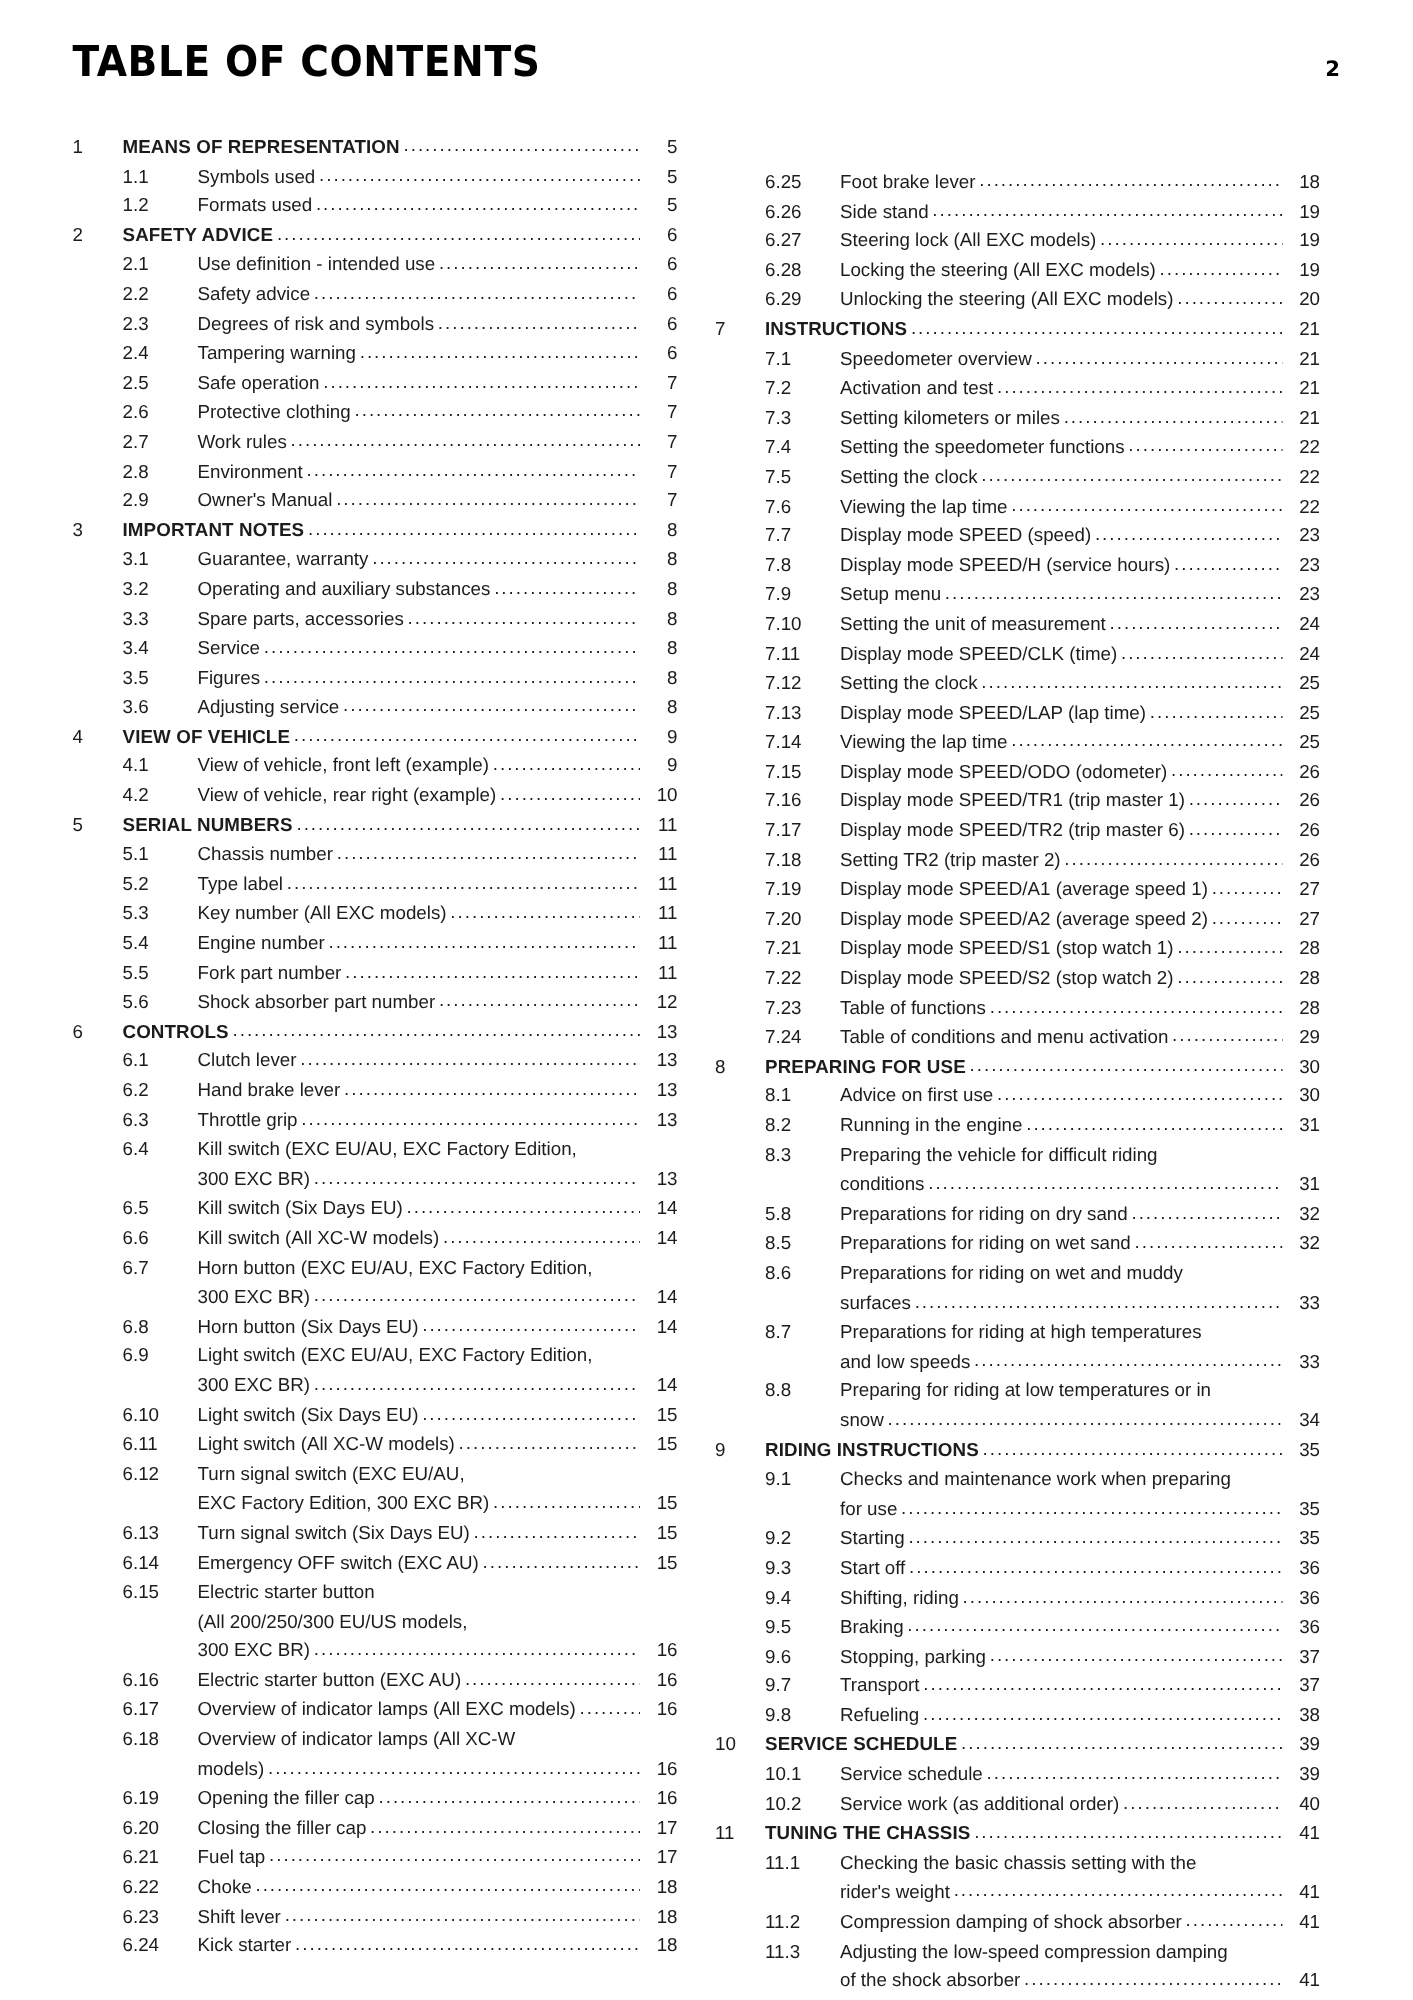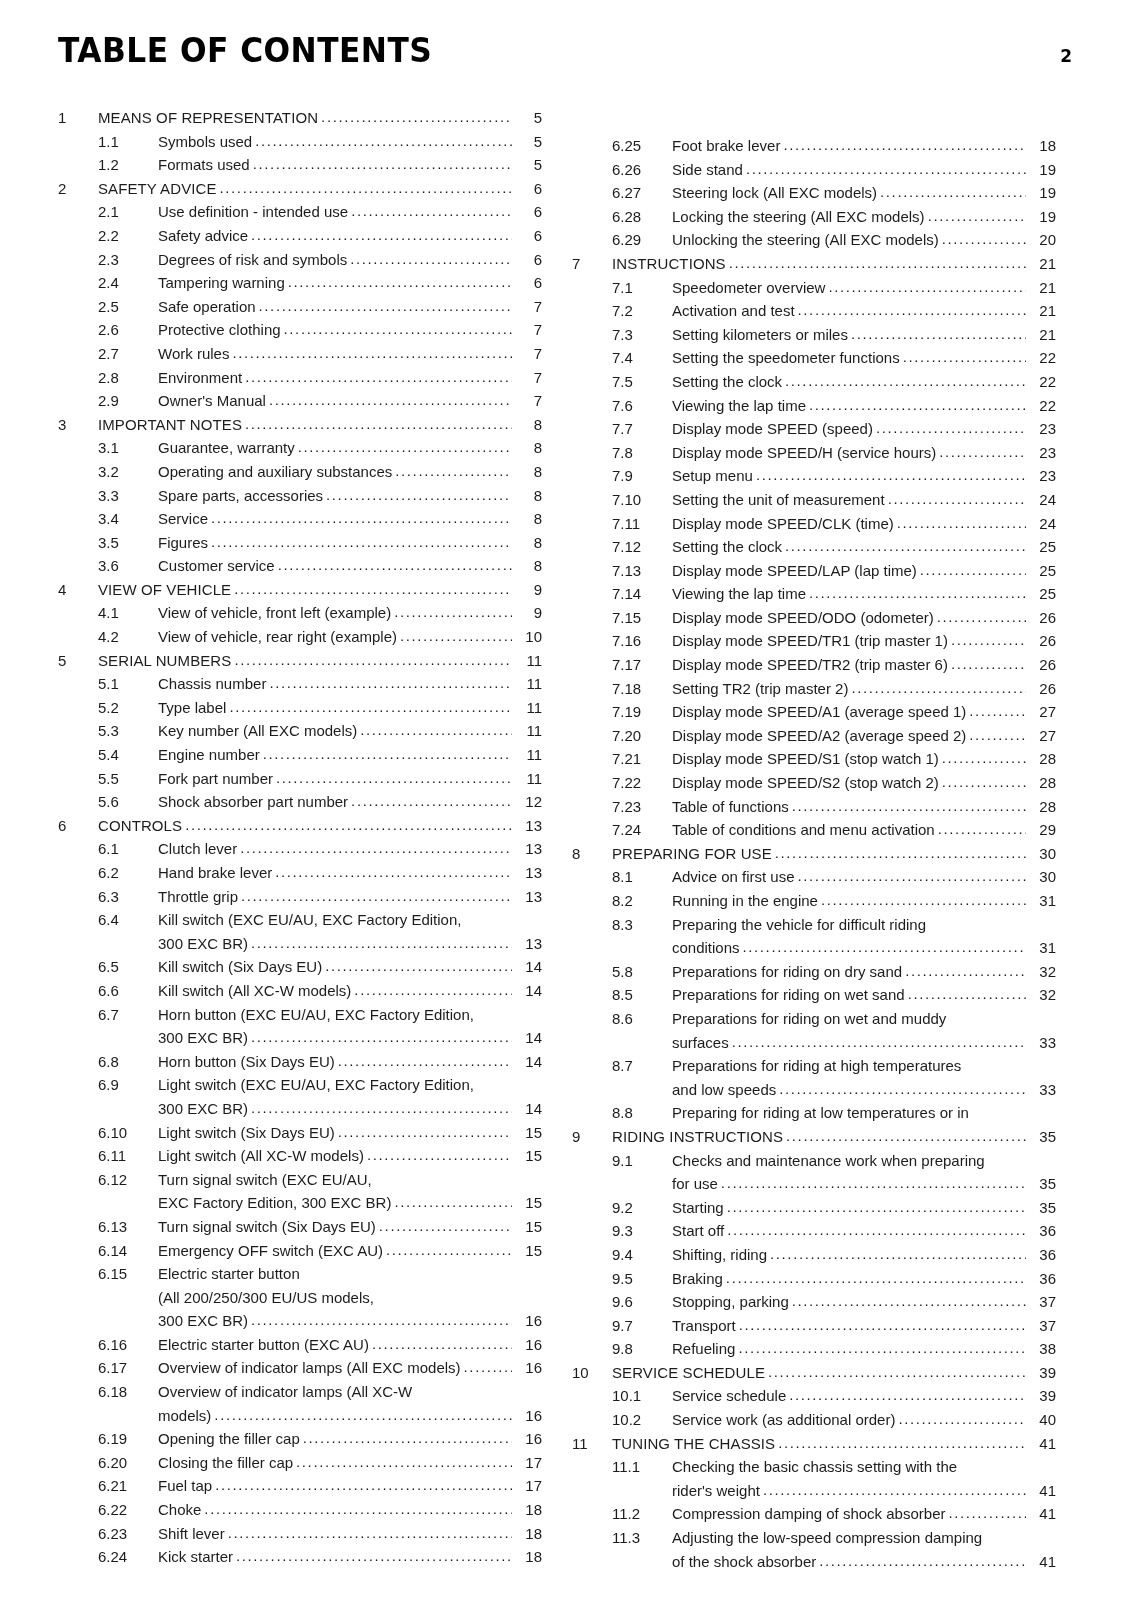--- a/index.html
+++ b/index.html
@@ -113,21 +113,21 @@
     position: absolute;
     bottom: 1px;
     left: 0;
     white-space: nowrap;
   }
   .pg {
     flex: 0 0 28px;
     text-align: right;
     white-space: nowrap;
   }
-  .level-1 .toc-text { letter-spacing: 0.1px; }
+  .level-1 .toc-text { letter-spacing: 0.1px; font-weight: bold; }
   .nodots .dots::before { content: ""; }
 </style>
 </head>
 <body>
 
 <div class="page">
 
   <div class="header">
     <div class="page-title">TABLE OF CONTENTS</div>
     <div class="page-number">2</div>
@@ -322,21 +322,21 @@
               <span class="toc-text">Figures</span>
               <span class="dots"></span>
               <span class="pg">8</span>
             </div>
           </div>
         </div>
         <div class="toc-entry level-2">
           <div class="num">3.6</div>
           <div class="body">
             <div class="toc-line">
-              <span class="toc-text">Customer service</span>
+              <span class="toc-text">Adjusting service</span>
               <span class="dots"></span>
               <span class="pg">8</span>
             </div>
           </div>
         </div>
         <div class="toc-entry level-1">
           <div class="num">4</div>
           <div class="body">
             <div class="toc-line">
               <span class="toc-text">VIEW OF VEHICLE</span>
@@ -1117,20 +1117,25 @@
             </div>
           </div>
         </div>
         <div class="toc-entry level-2">
           <div class="num">8.8</div>
           <div class="body">
             <div class="toc-line nodots">
               <span class="toc-text">Preparing for riding at low temperatures or in</span>
               <span class="dots"></span>
               <span class="pg"></span>
+            </div>
+            <div class="toc-line">
+              <span class="toc-text">snow</span>
+              <span class="dots"></span>
+              <span class="pg">34</span>
             </div>
           </div>
         </div>
         <div class="toc-entry level-1">
           <div class="num">9</div>
           <div class="body">
             <div class="toc-line">
               <span class="toc-text">RIDING INSTRUCTIONS</span>
               <span class="dots"></span>
               <span class="pg">35</span>

